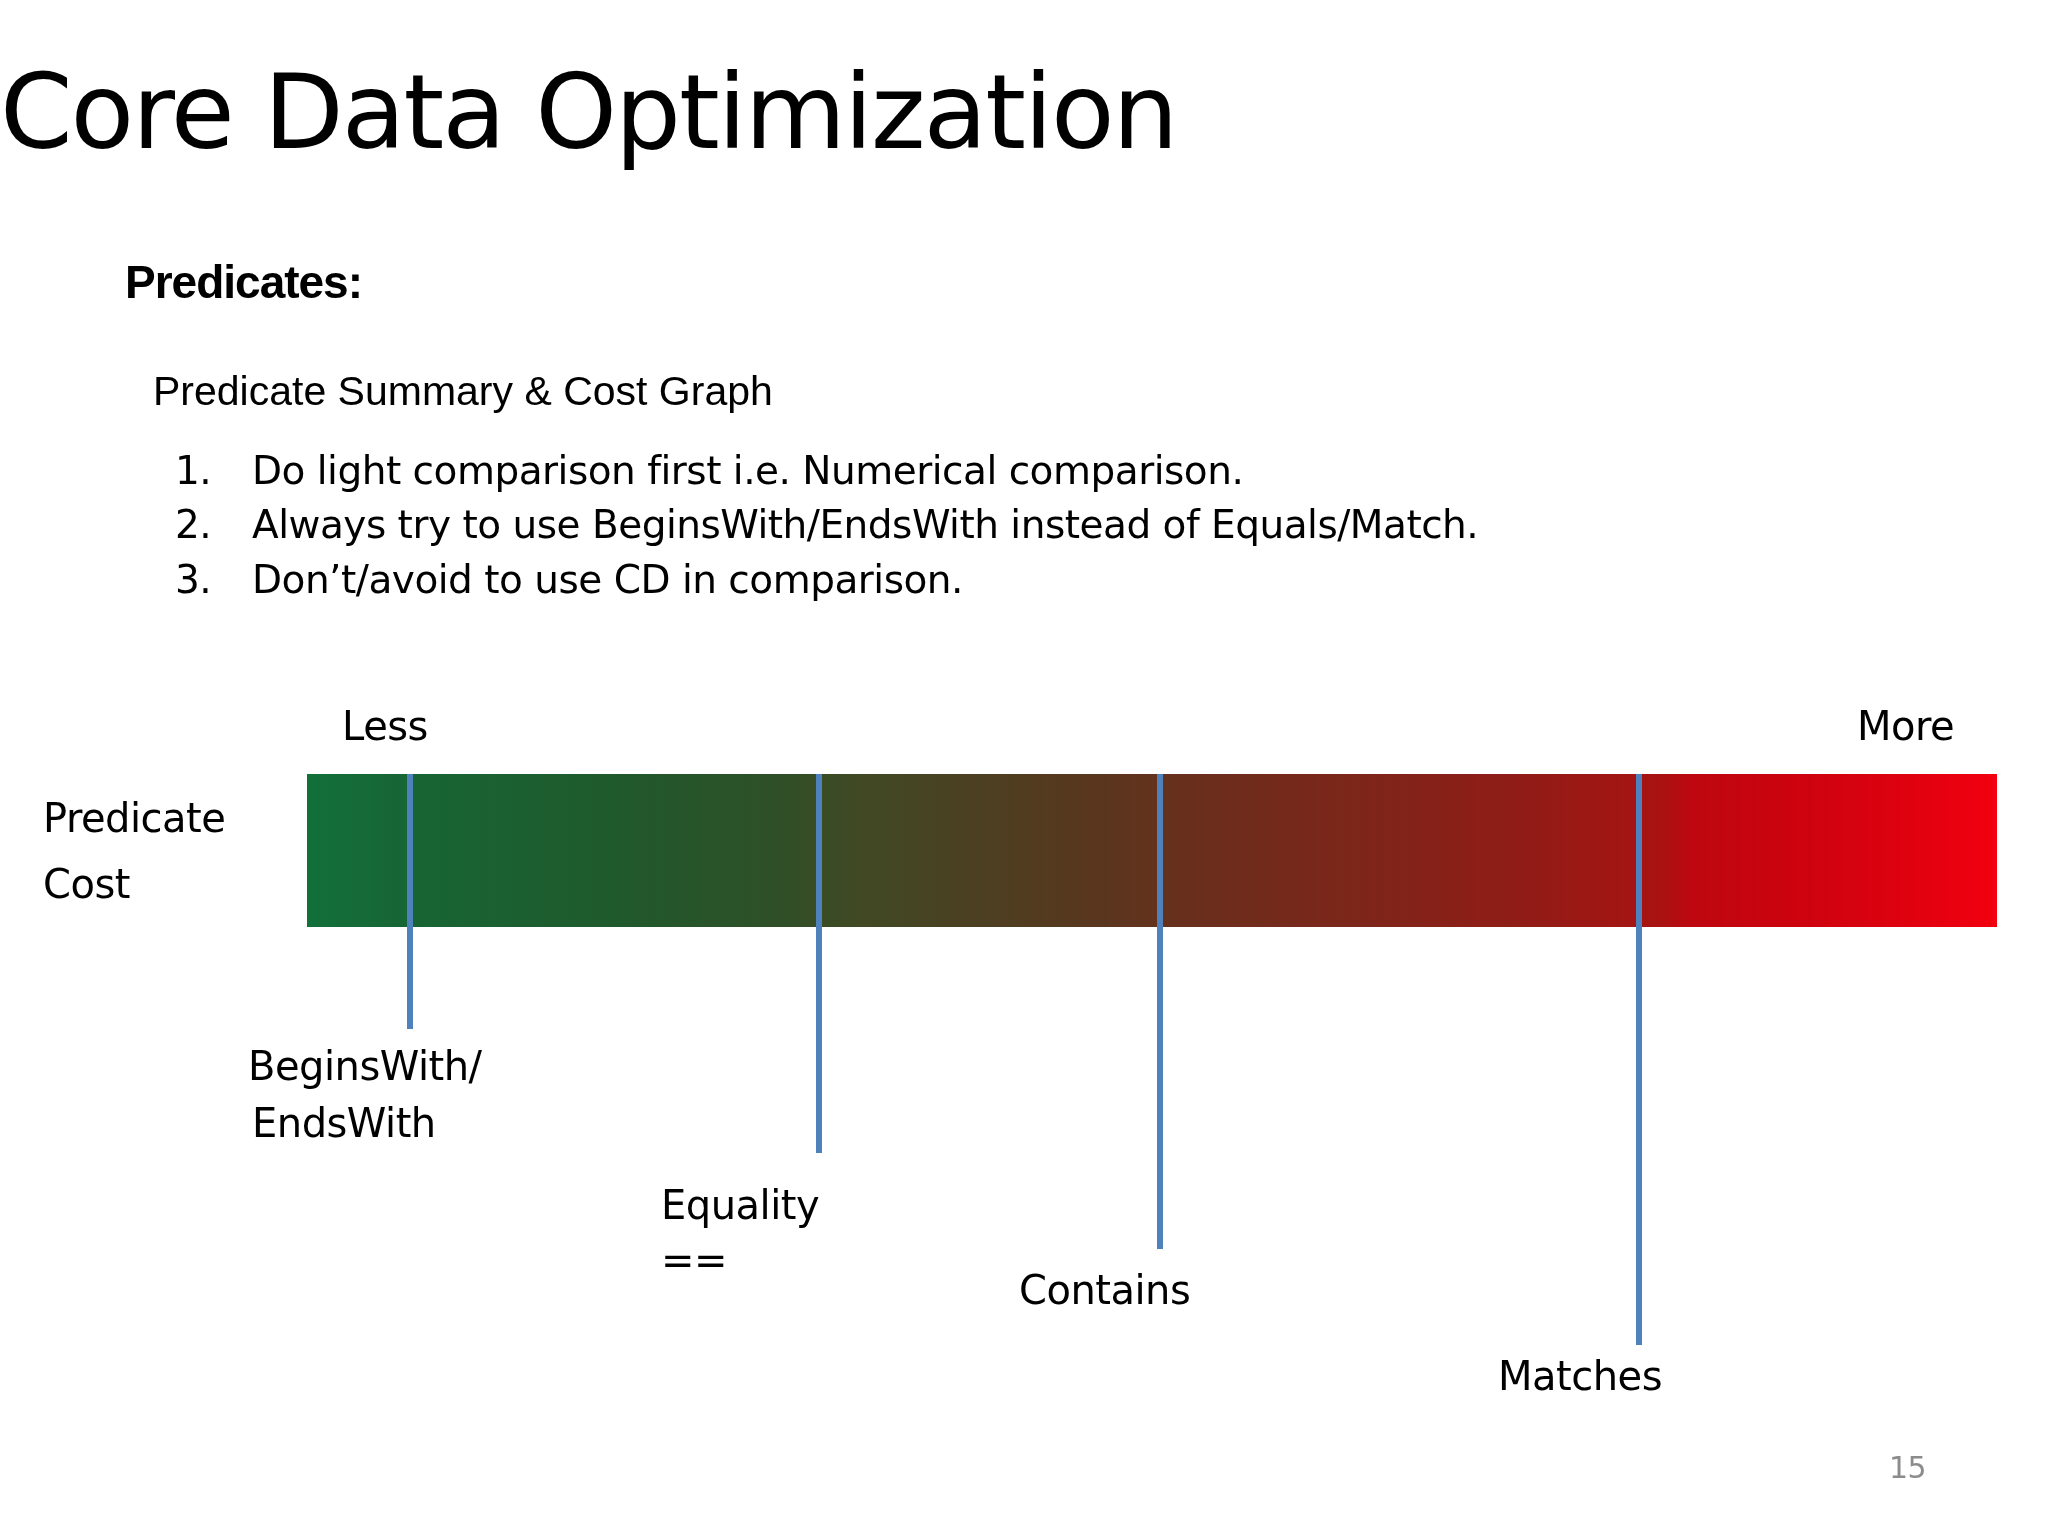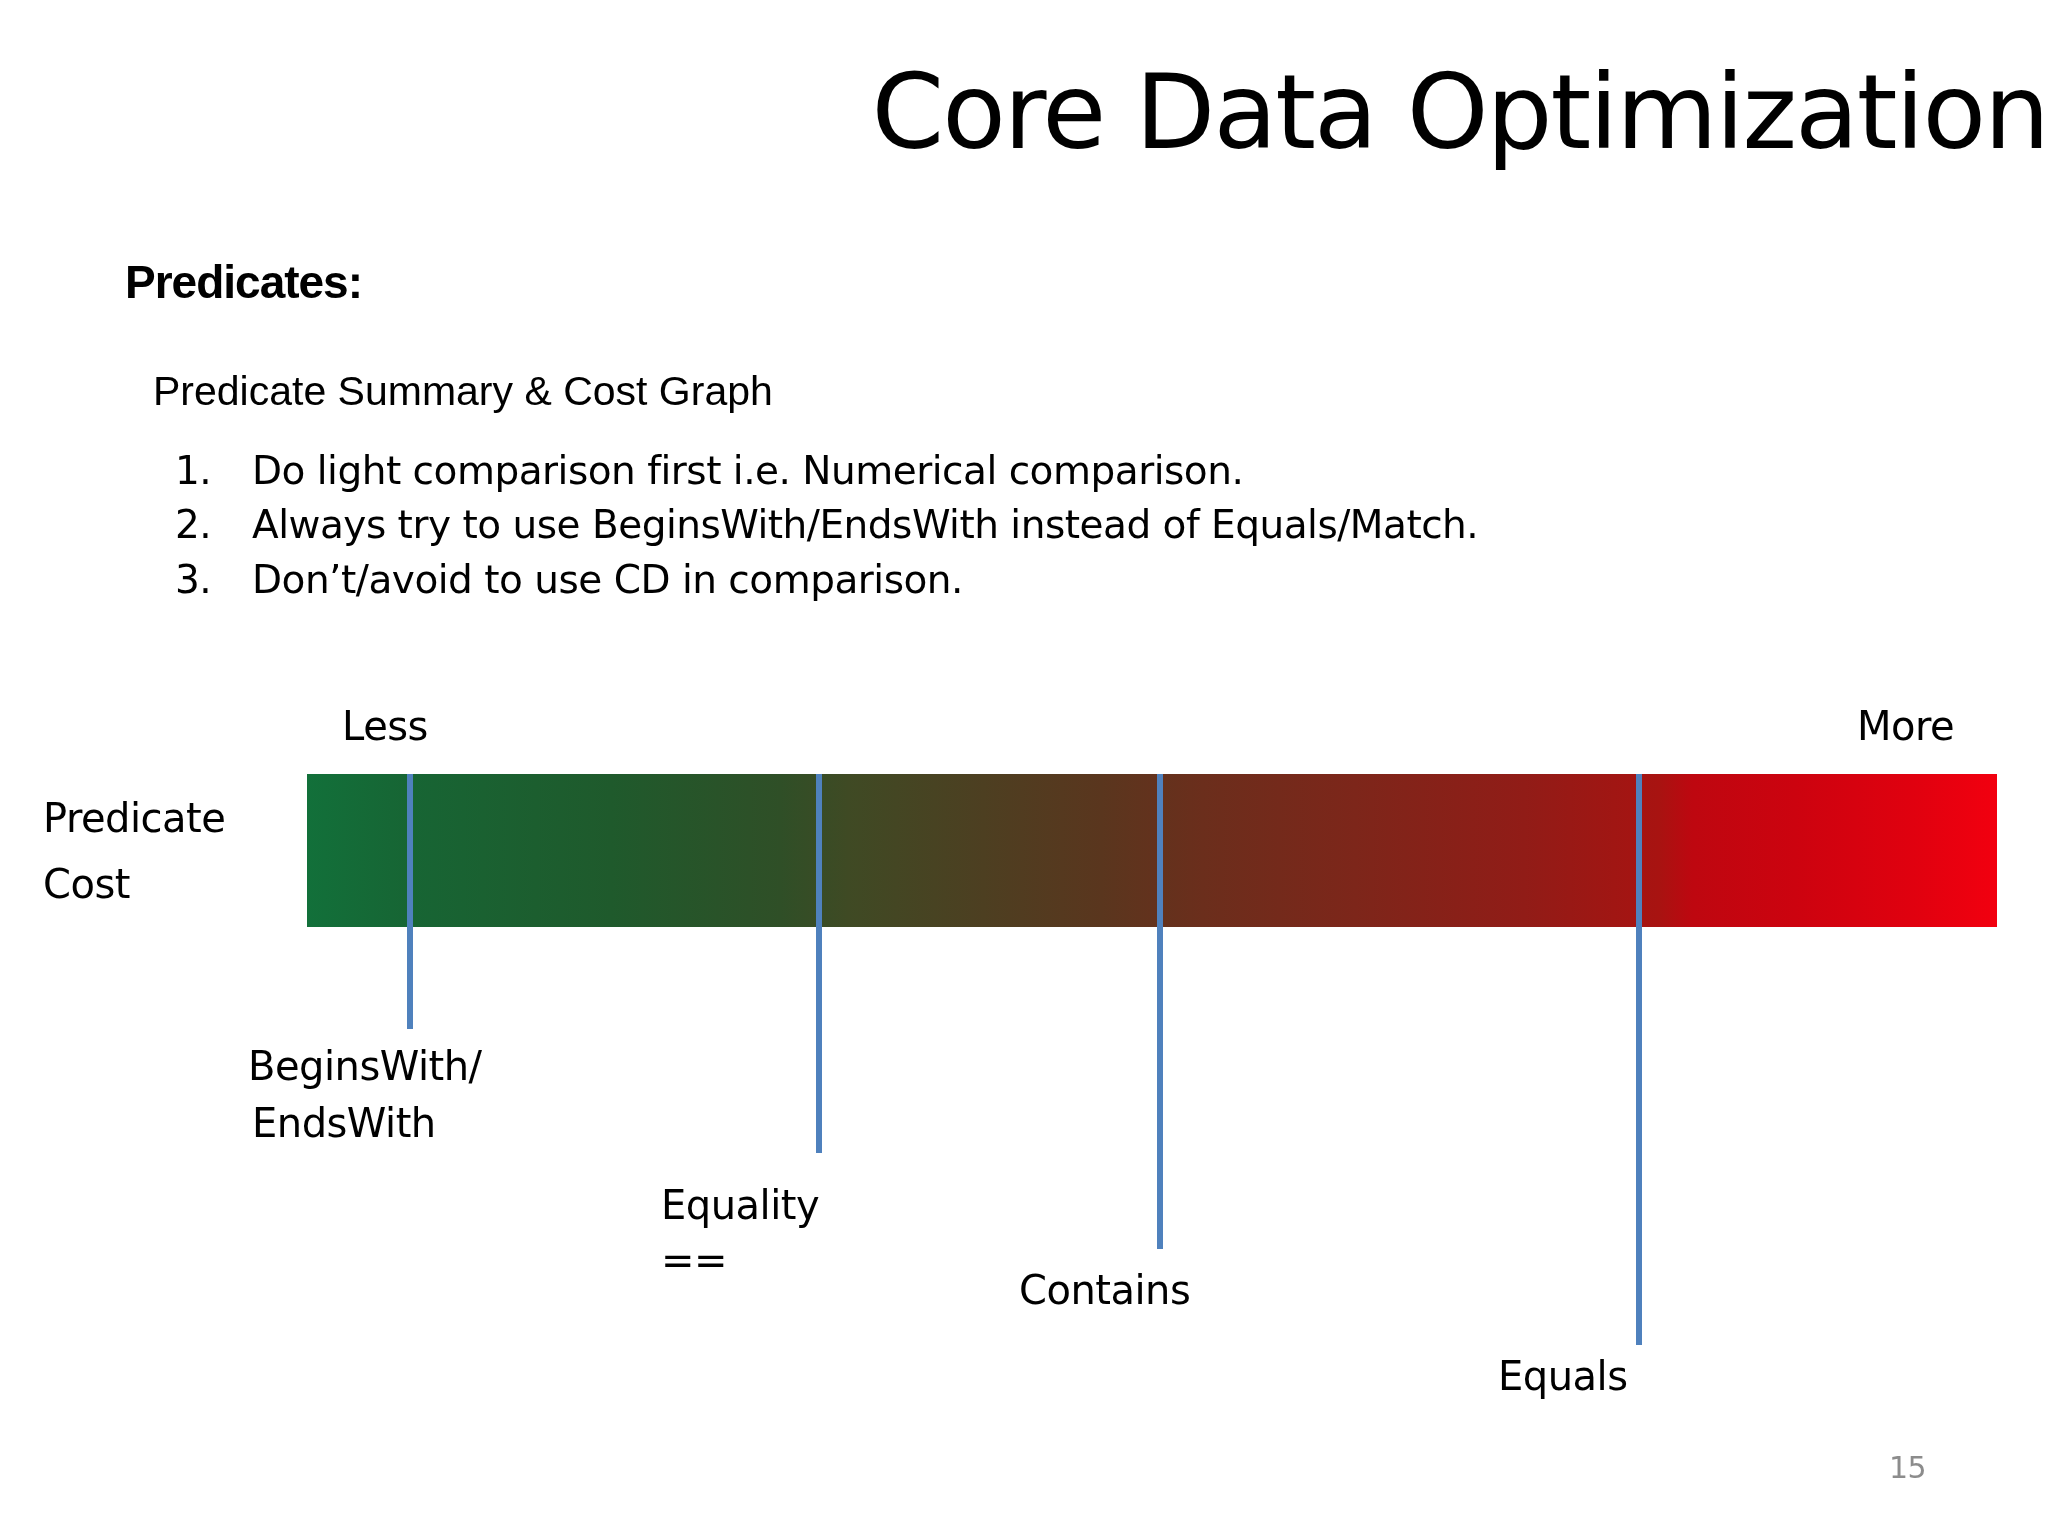--- a/index.html
+++ b/index.html
@@ -1,20 +1,20 @@
 <!DOCTYPE html>
 <html><head>
 <meta charset="utf-8">
 <style>
   html, body { margin:0; padding:0; }
   body { width:2048px; height:1536px; background:#ffffff; position:relative; overflow:hidden;
          font-family:"Liberation Sans", sans-serif; color:#000; }
   .abs { position:absolute; white-space:nowrap; }
   .calibri { font-family:"DejaVu Sans", sans-serif; letter-spacing:-0.5px; }
-  #title { left:0; width:2048px; top:52px; text-align:right; font-size:104px; line-height:120px;
+  #title { left:0; width:2048px; top:52px; text-align:left; font-size:104px; line-height:120px;
            font-family:"DejaVu Sans", sans-serif; letter-spacing:-2px; }
   #heading { left:125px; top:252px; font-size:46px; font-weight:bold; line-height:60px;
              font-family:Liberation Sans, sans-serif; letter-spacing:-1px; }
   #subtitle { left:153px; top:350px; font-size:41px; line-height:64px; font-family:"Liberation Sans", sans-serif;margin-top:9px; }
   .li { left:0; font-size:39px; line-height:50px; }
   .li .num { position:absolute; left:175px; }
   .li .txt { position:absolute; left:252px; }
   .lbl { font-size:40px; line-height:52px; text-align:left; }
   #bar { left:307px; top:774px; width:1690px; height:153px;
          background:linear-gradient(to right,
@@ -58,15 +58,15 @@
 <div class="tick" style="left:1636px; height:571px;"></div>
 
 <div class="abs lbl calibri" style="left:248px; top:1040px; width:300px;">BeginsWith/</div>
 <div class="abs lbl calibri" style="left:252px; top:1097px; width:300px;">EndsWith</div>
 
 <div class="abs lbl calibri" style="left:661px; top:1179px; width:300px;">Equality</div>
 <div class="abs lbl calibri" style="left:661px; top:1234px; width:300px;">==</div>
 
 <div class="abs lbl calibri" style="left:1019px; top:1264px; width:300px;">Contains</div>
 
-<div class="abs lbl calibri" style="left:1498px; top:1350px; width:300px;">Equals</div>
+<div class="abs lbl calibri" style="left:1498px; top:1350px; width:300px;">Matches</div>
 
 <div id="pagenum" class="abs calibri">15</div>
 
 </body></html>

